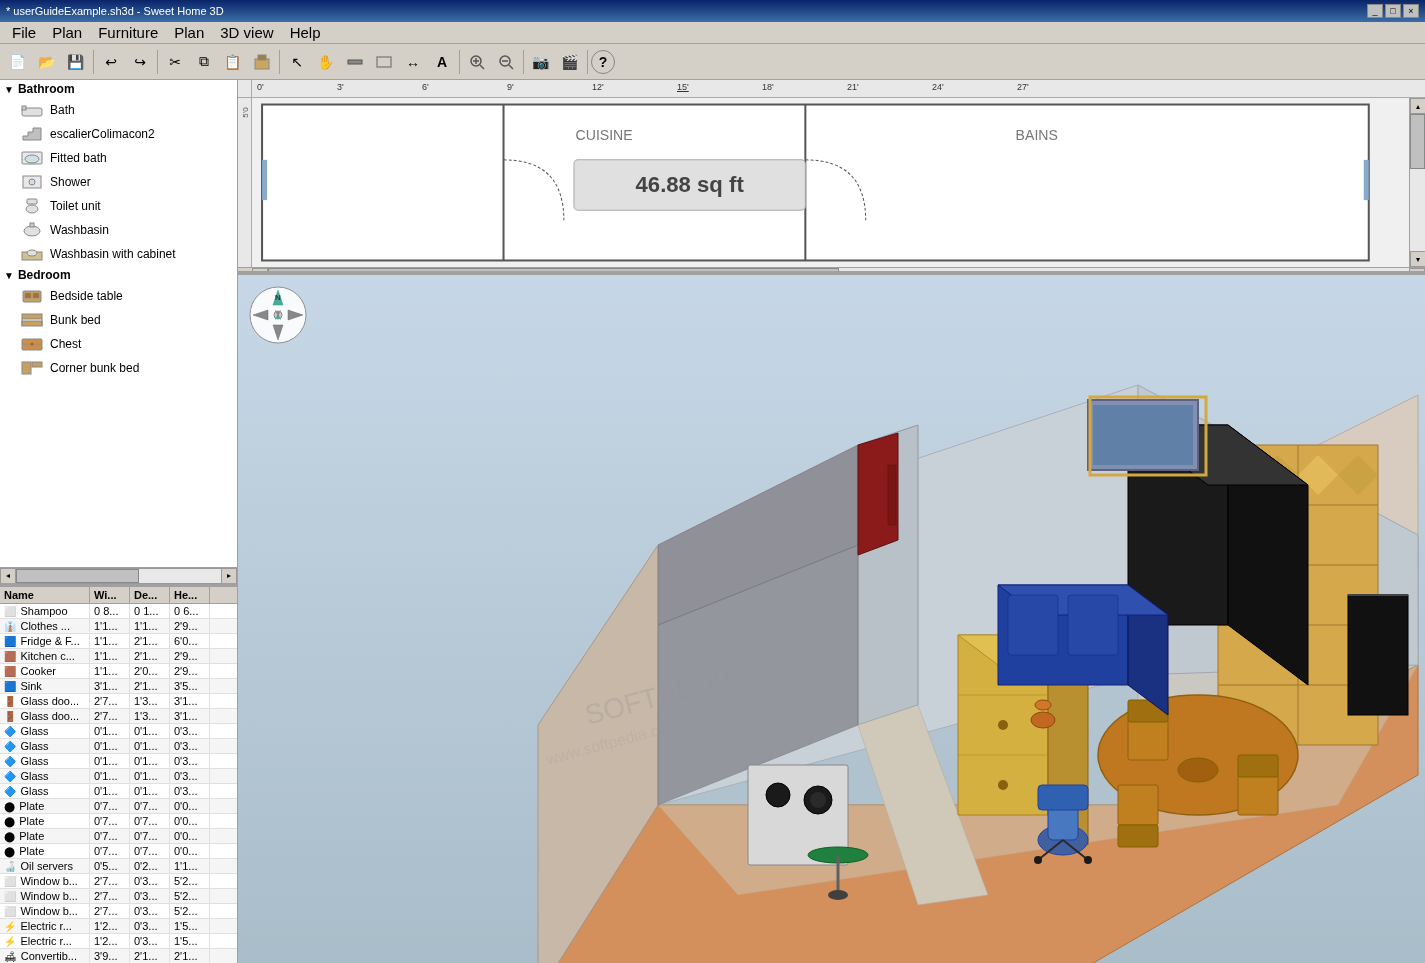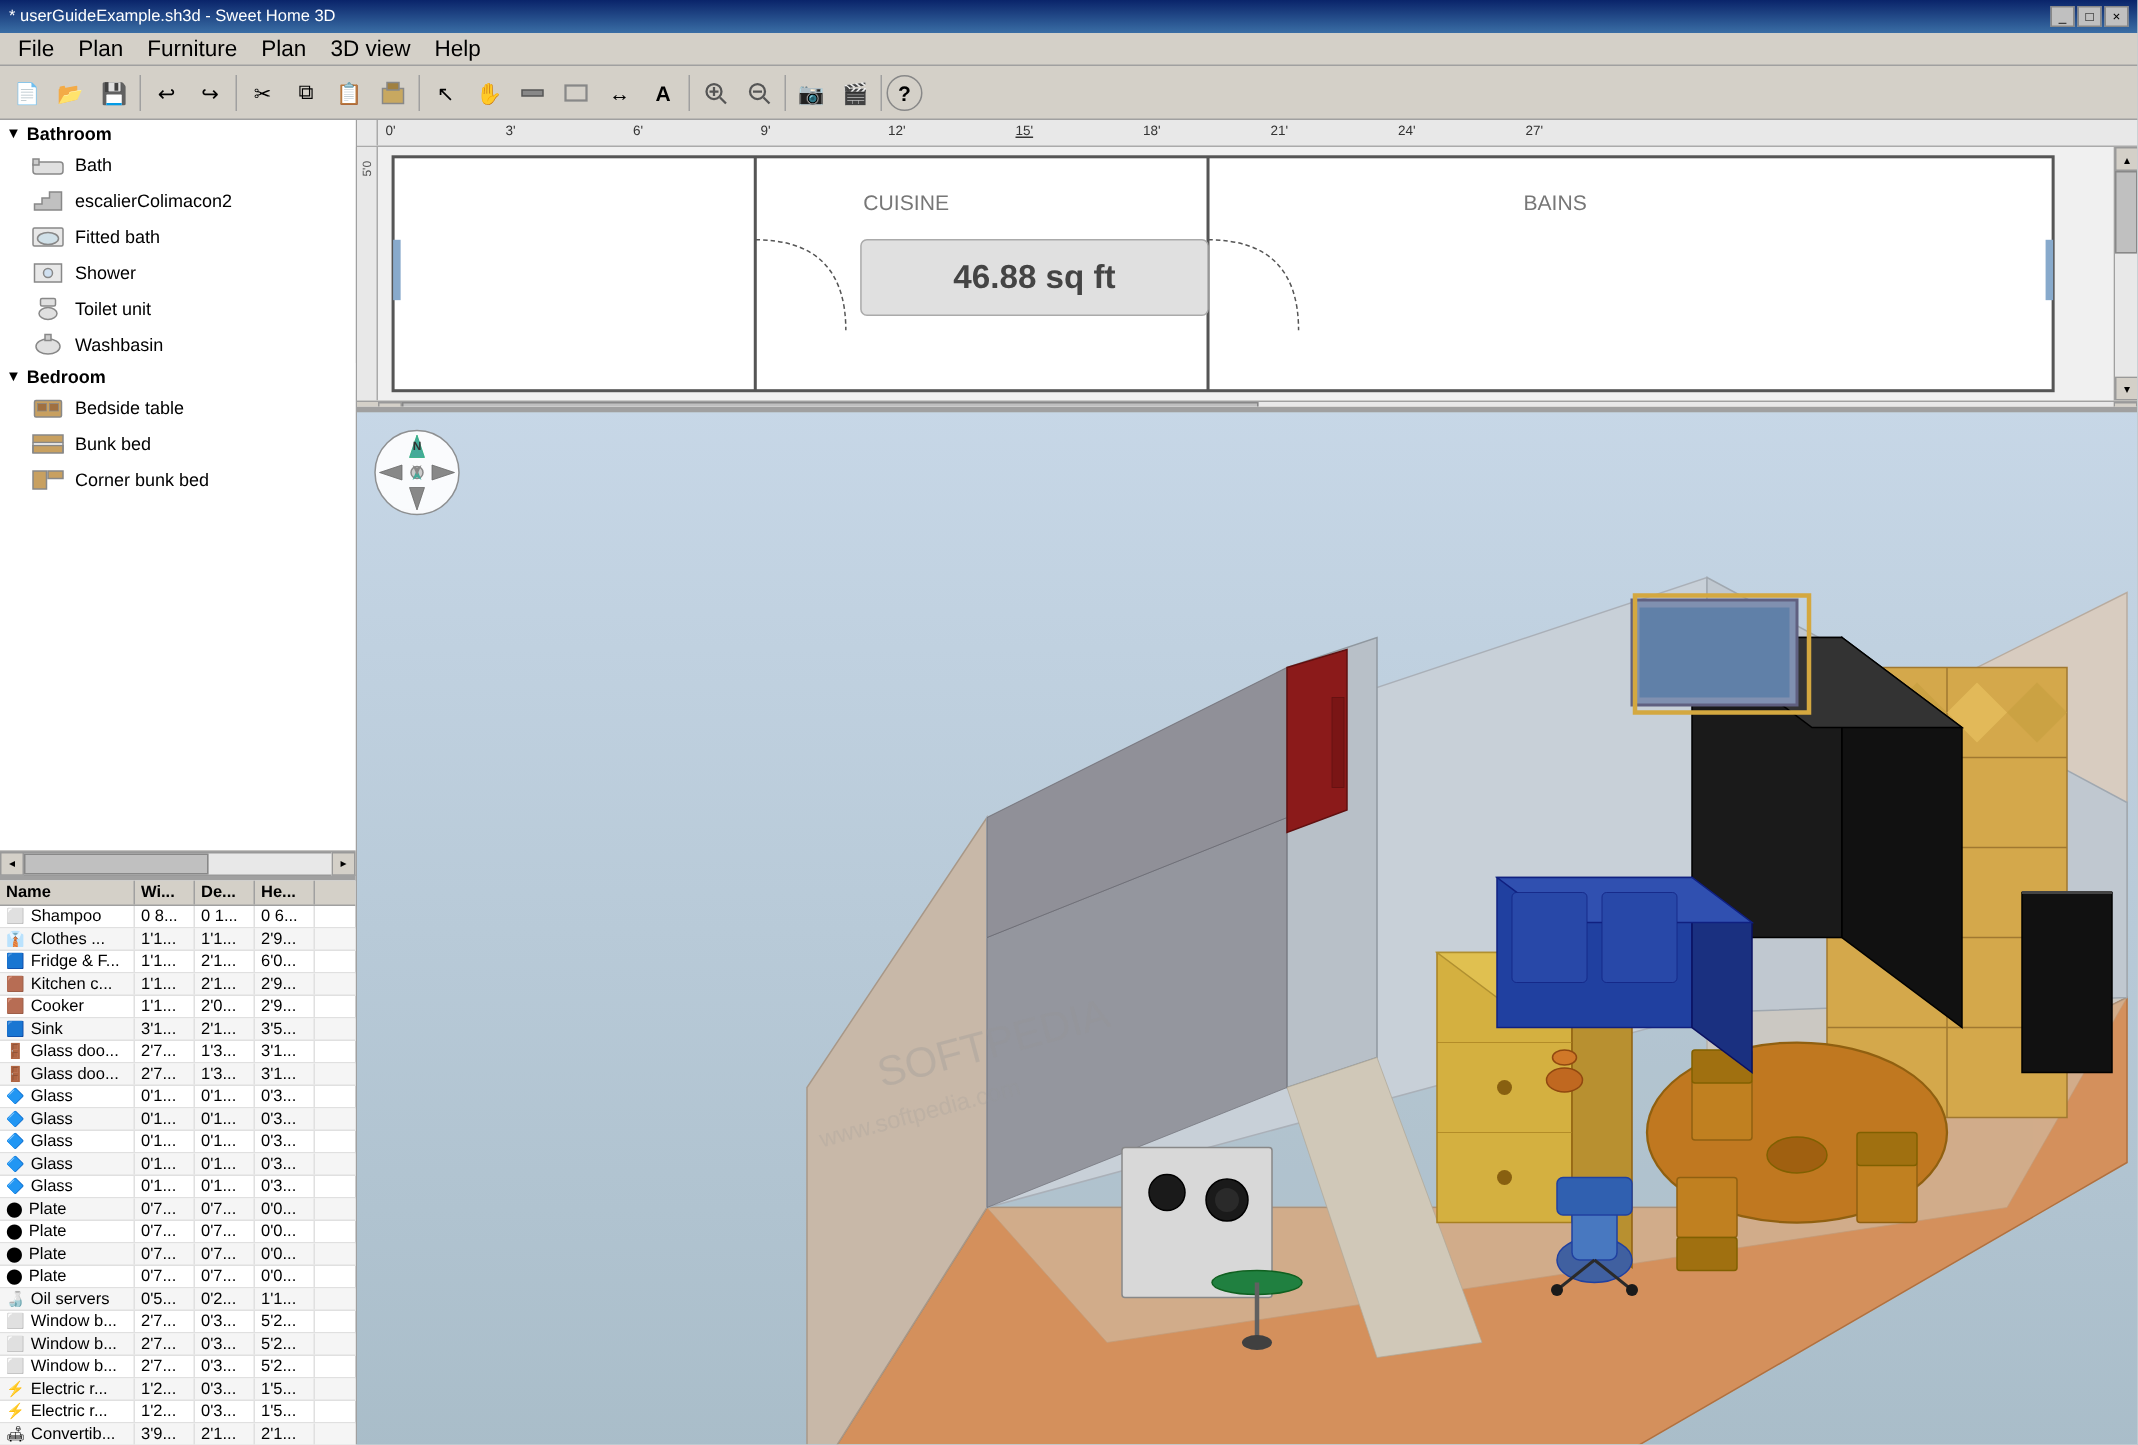--- a/index.html
+++ b/index.html
@@ -367,20 +367,29 @@
       <div class="furniture-item">
         <div class="item-icon">
           <svg width="22" height="16" viewBox="0 0 22 16">
               <ellipse cx="11" cy="9" rx="8" ry="5" fill="#e0e0e0" stroke="#888" stroke-width="1"></ellipse>
               <rect x="9" y="1" width="4" height="4" fill="#ccc" stroke="#888" stroke-width="1"></rect>
             </svg>
         </div>
         <span>Washbasin</span>
       </div>
 
+      <div class="furniture-item">
+        <div class="item-icon">
+          <svg width="22" height="16" viewBox="0 0 22 16">
+              <rect x="1" y="6" width="20" height="8" fill="#d0c090" stroke="#888" stroke-width="1"></rect>
+              <ellipse cx="11" cy="7" rx="5" ry="3" fill="#e0e0e0" stroke="#888" stroke-width="1"></ellipse>
+            </svg>
+        </div>
+        <span>Washbasin with cabinet</span>
+      </div>
 
       <div class="category-header">
         <span class="category-arrow">▼</span>
         <span>Bedroom</span>
       </div>
 
       <div class="furniture-item">
         <div class="item-icon">
           <svg width="22" height="16" viewBox="0 0 22 16">
               <rect x="2" y="3" width="18" height="11" rx="1" fill="#c8a060" stroke="#888" stroke-width="1"></rect>
@@ -396,20 +405,30 @@
           <svg width="22" height="16" viewBox="0 0 22 16">
               <rect x="1" y="2" width="20" height="5" fill="#c8a060" stroke="#888" stroke-width="1"></rect>
               <rect x="1" y="9" width="20" height="5" fill="#c8a060" stroke="#888" stroke-width="1"></rect>
               <line x1="1" y1="7" x2="1" y2="14" stroke="#888" stroke-width="1"></line>
               <line x1="21" y1="7" x2="21" y2="14" stroke="#888" stroke-width="1"></line>
             </svg>
         </div>
         <span>Bunk bed</span>
       </div>
 
+      <div class="furniture-item">
+        <div class="item-icon">
+          <svg width="22" height="16" viewBox="0 0 22 16">
+              <rect x="1" y="3" width="20" height="11" rx="1" fill="#c89050" stroke="#888" stroke-width="1"></rect>
+              <line x1="1" y1="8" x2="21" y2="8" stroke="#888" stroke-width="0.5"></line>
+              <circle cx="11" cy="8" r="1.5" fill="#a06020"></circle>
+            </svg>
+        </div>
+        <span>Chest</span>
+      </div>
 
       <div class="furniture-item">
         <div class="item-icon">
           <svg width="22" height="16" viewBox="0 0 22 16">
               <rect x="1" y="2" width="9" height="12" fill="#c8a060" stroke="#888" stroke-width="1"></rect>
               <rect x="11" y="2" width="10" height="5" fill="#c8a060" stroke="#888" stroke-width="1"></rect>
             </svg>
         </div>
         <span>Corner bunk bed</span>
       </div>

